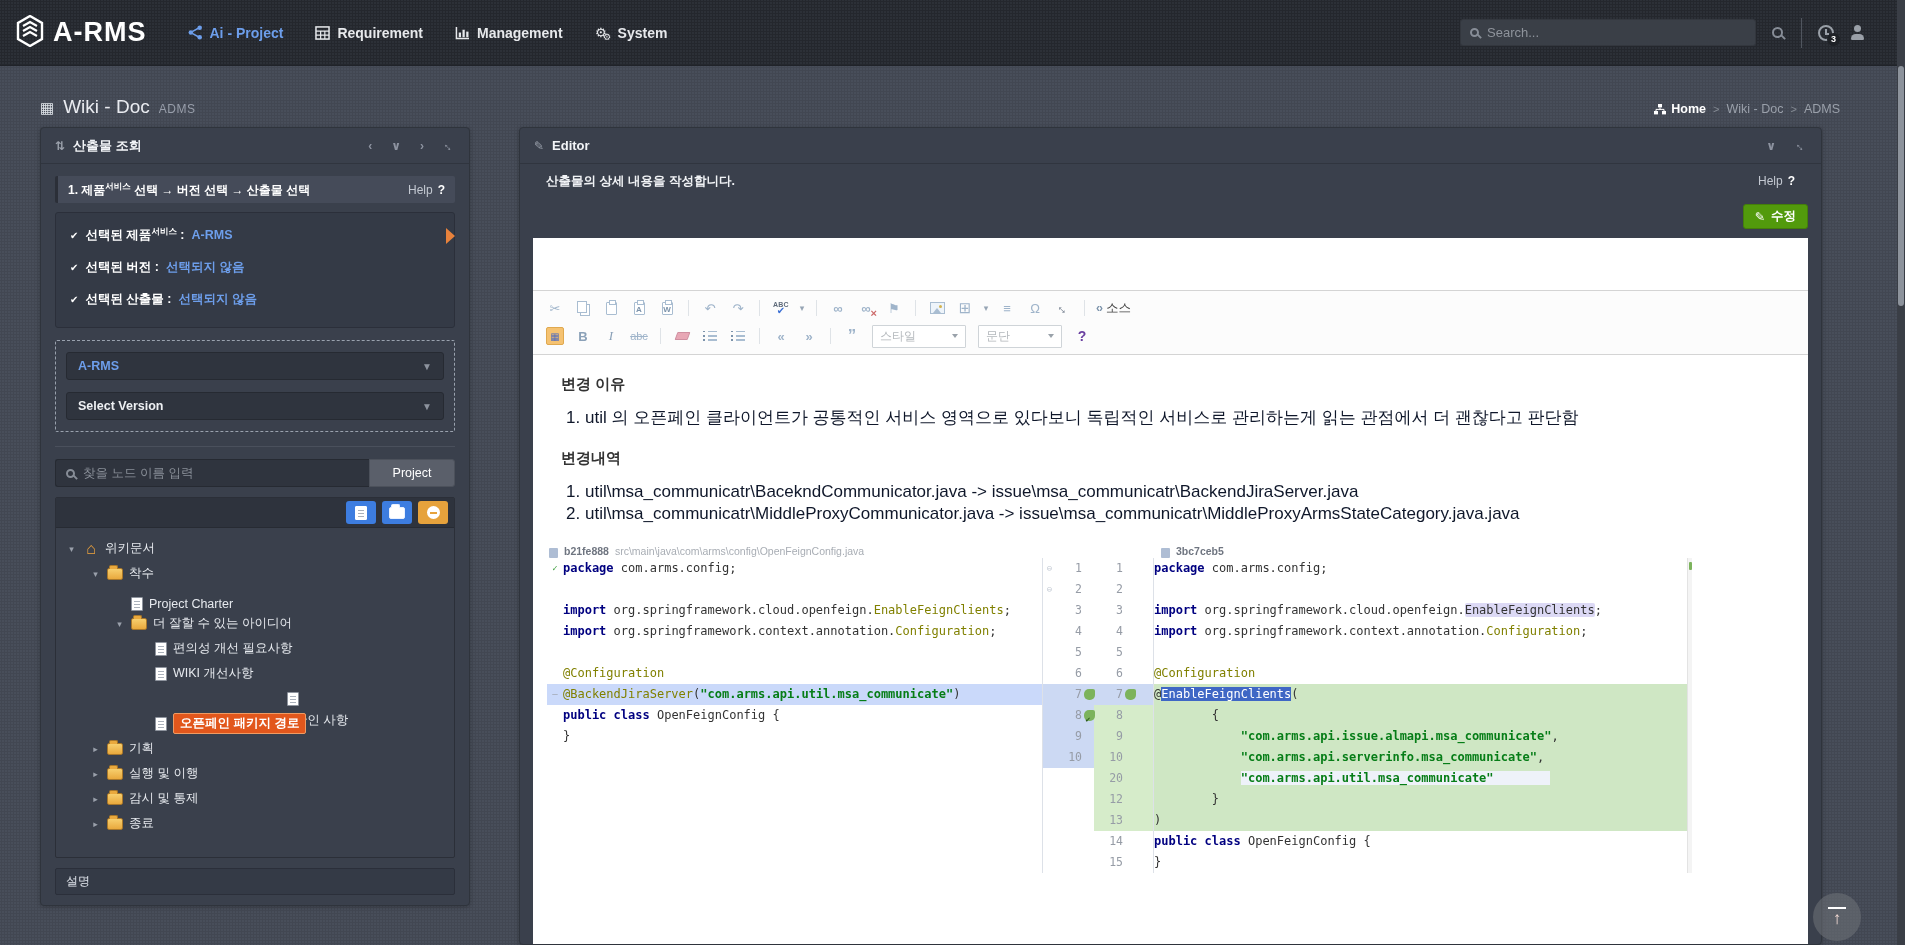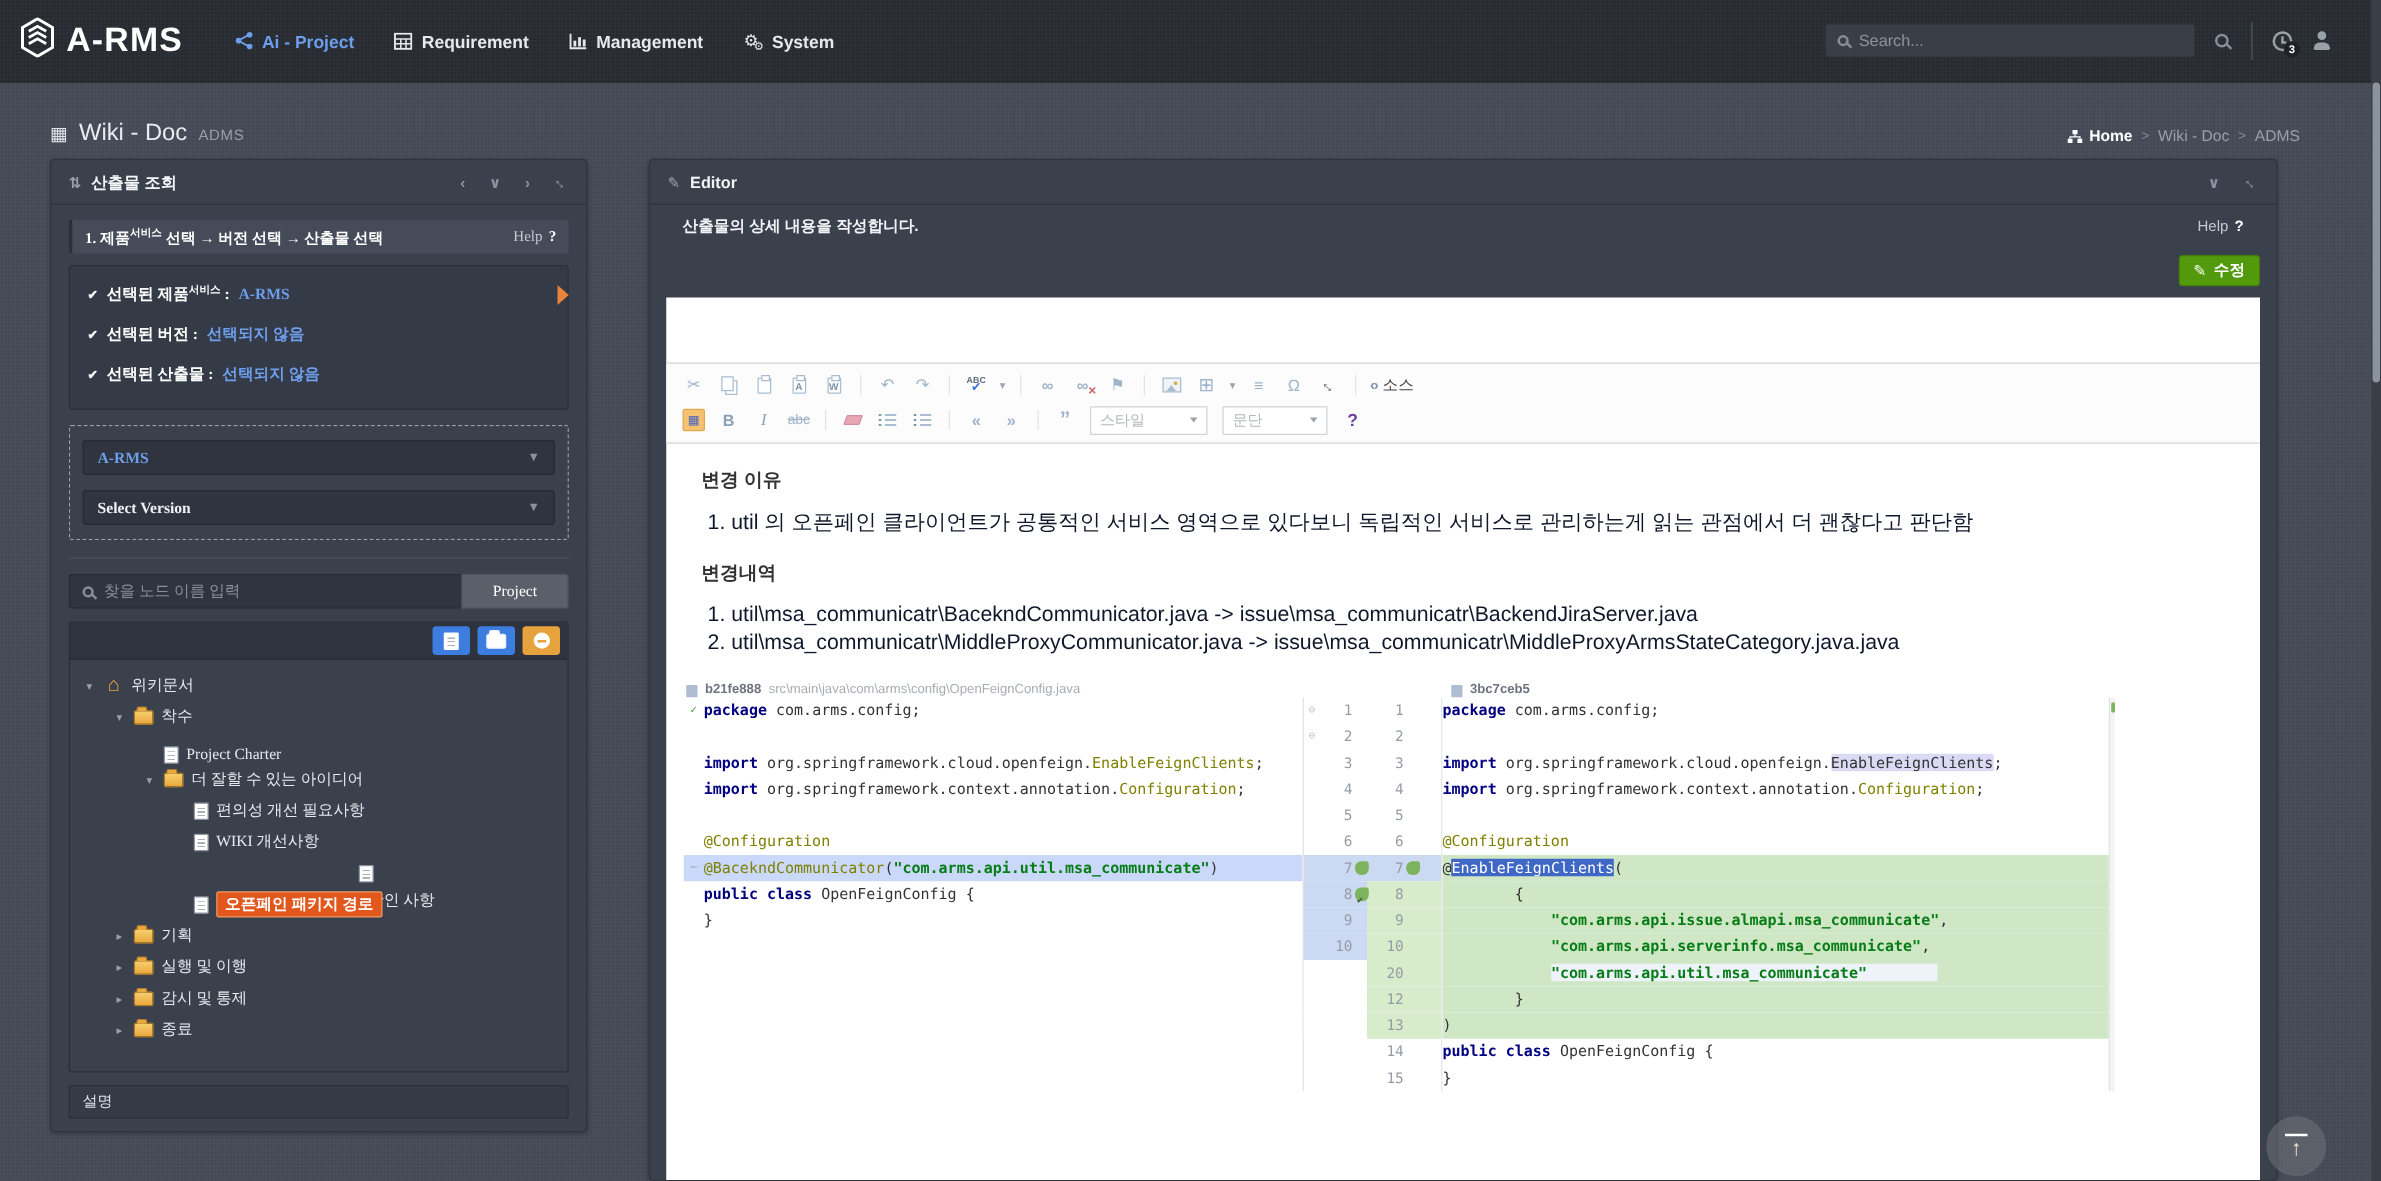--- a/index.html
+++ b/index.html
@@ -52,21 +52,21 @@
   .panel { position:absolute; background:#3a404c; border:1px solid #2f343c; border-radius:4px; box-shadow:0 1px 4px rgba(0,0,0,.25); }
   .panel-head { height:36px; display:flex; align-items:center; padding:0 14px; border-bottom:1px solid #30353f; }
   .panel-title { font-size:13px; font-weight:bold; color:#f2f4f7; display:flex; align-items:center; gap:8px;}
   .panel-title .pt-ic { color:#9aa0ab; font-size:12px; }
   .panel-tools { margin-left:auto; display:flex; align-items:center; gap:19px; color:#8d93a0; font-size:12px; font-weight:bold;}
   .panel-tools span { cursor:pointer; }
   .rot45 { display:inline-block; transform:rotate(45deg); }
 
   
   #left-panel { left:40px; top:127px; width:430px; height:779px; }
-  .lp-body { padding:8px 14px 10px; display:flex; flex-direction:column; height:calc(100% - 36px);font-family:Liberation Serif, serif; }
+  .lp-body { padding:8px 14px 10px; display:flex; flex-direction:column; height:calc(100% - 36px); }
   .step-strip { height:27px; background:#454b59; border-left:3px solid #2b2f38; border-radius:2px; display:flex; align-items:center; padding:0 10px; margin-top:4px;}
   .step-strip .step-label { font-size:12px; font-weight:bold; color:#fff; }
   sup.svc { font-size:8.5px; vertical-align:super; }
   .helpwrap { margin-left:auto; font-size:12px; color:#c3c8d1; display:flex; gap:5px; align-items:center;}
   .helpwrap b { color:#fff; }
   .sel-card { margin-top:9px; background:#343a46; border:1px solid #2b2f3a; border-radius:3px; padding:13px 14px 4px; position:relative; }
   .sel-card::after { content:''; position:absolute; right:-1px; top:15px; border-top:8px solid transparent; border-bottom:8px solid transparent; border-right:9px solid #e8823c; transform:scaleX(-1); }
   .sel-row { display:flex; align-items:baseline; gap:7px; margin-bottom:15px; font-size:12.5px; font-weight:bold; color:#fff;}
   .sel-row .chk { font-size:10px; }
   .sel-row .val { color:#6d9eeb; }
@@ -543,21 +543,21 @@
           </span>
         </div>
         <div class="diff-body">
           <div class="dcol left" id="diff-left">
               <div class="dl"><span class="lmk check">✓</span><span><span class="tk">package</span> com.arms.config;</span></div>
               <div class="dl"><span class="lmk "></span><span></span></div>
               <div class="dl"><span class="lmk "></span><span><span class="tk">import</span> org.springframework.cloud.openfeign.<span class="ta">EnableFeignClients</span>;</span></div>
               <div class="dl"><span class="lmk "></span><span><span class="tk">import</span> org.springframework.context.annotation.<span class="ta">Configuration</span>;</span></div>
               <div class="dl"><span class="lmk "></span><span></span></div>
               <div class="dl"><span class="lmk "></span><span><span class="ta">@Configuration</span></span></div>
-              <div class="dl chg"><span class="lmk dash">—</span><span><span class="ta">@BacekndCommunicator</span>(<span class="ts">"com.arms.api.util.msa_communicate"</span>)</span></div>
+              <div class="dl chg"><span class="lmk dash">—</span><span><span class="ta">@BackendJiraServer</span>(<span class="ts">"com.arms.api.util.msa_communicate"</span>)</span></div>
               <div class="dl"><span class="lmk "></span><span><span class="tk">public class</span> OpenFeignConfig {</span></div>
               <div class="dl"><span class="lmk "></span><span>}</span></div>
               <div class="dl"><span class="lmk "></span><span></span></div>
               <div class="dl"><span class="lmk "></span><span></span></div>
               <div class="dl"><span class="lmk "></span><span></span></div>
               <div class="dl"><span class="lmk "></span><span></span></div>
               <div class="dl"><span class="lmk "></span><span></span></div>
               <div class="dl"><span class="lmk "></span><span></span></div>
             </div>
           <div class="dcol gut" id="diff-gutter">

